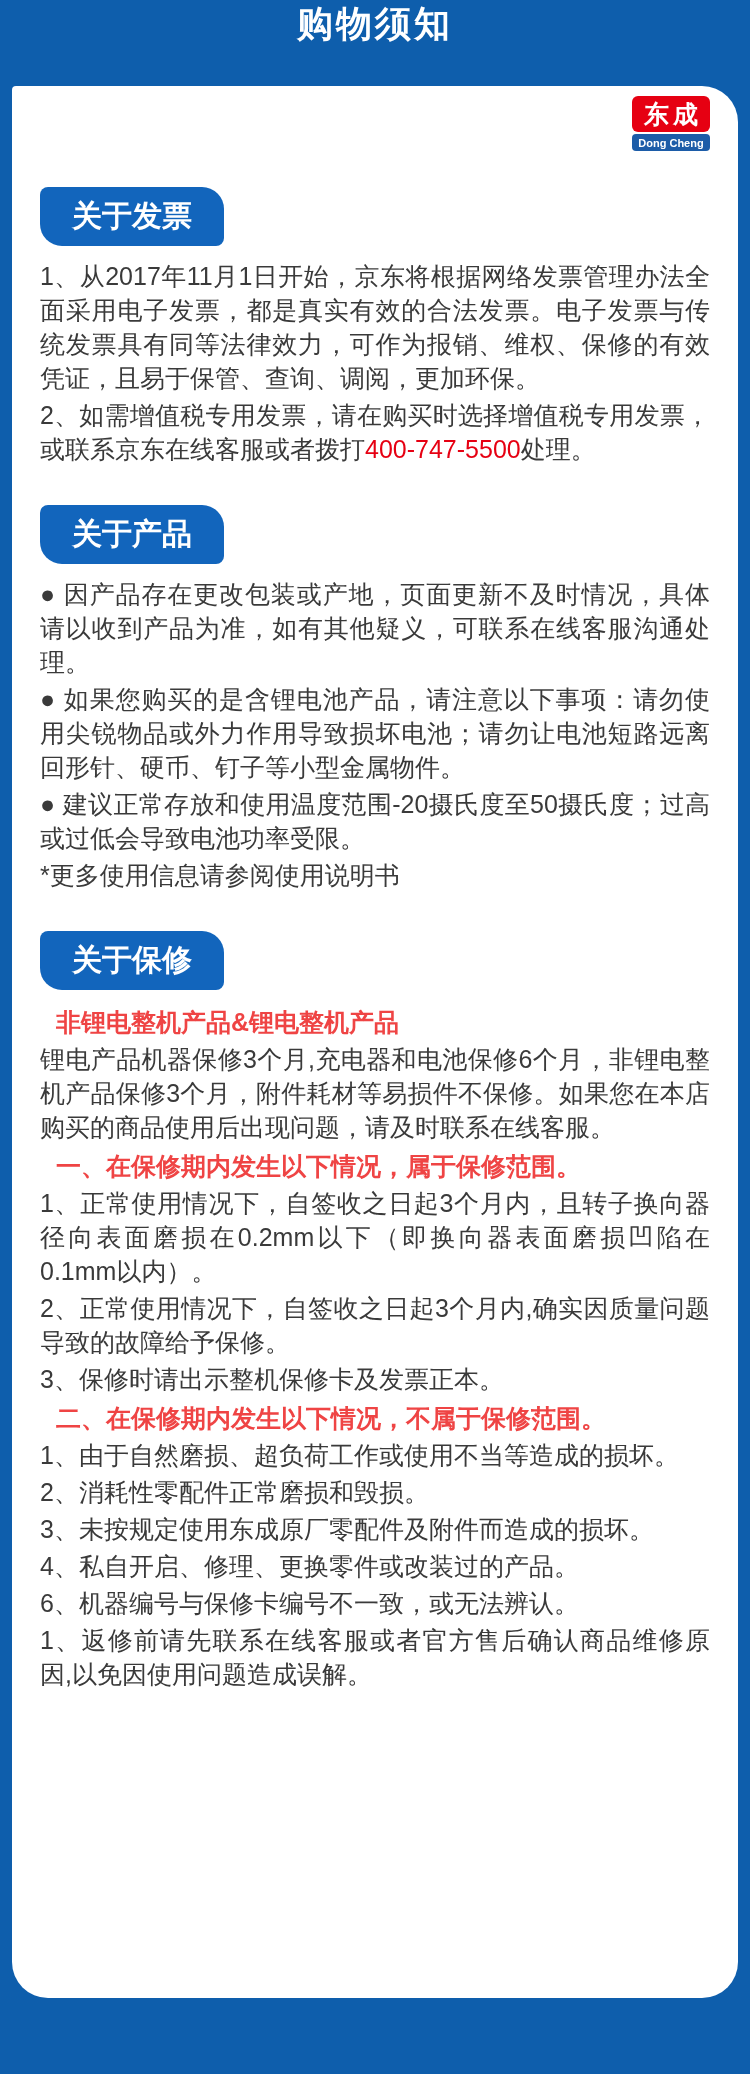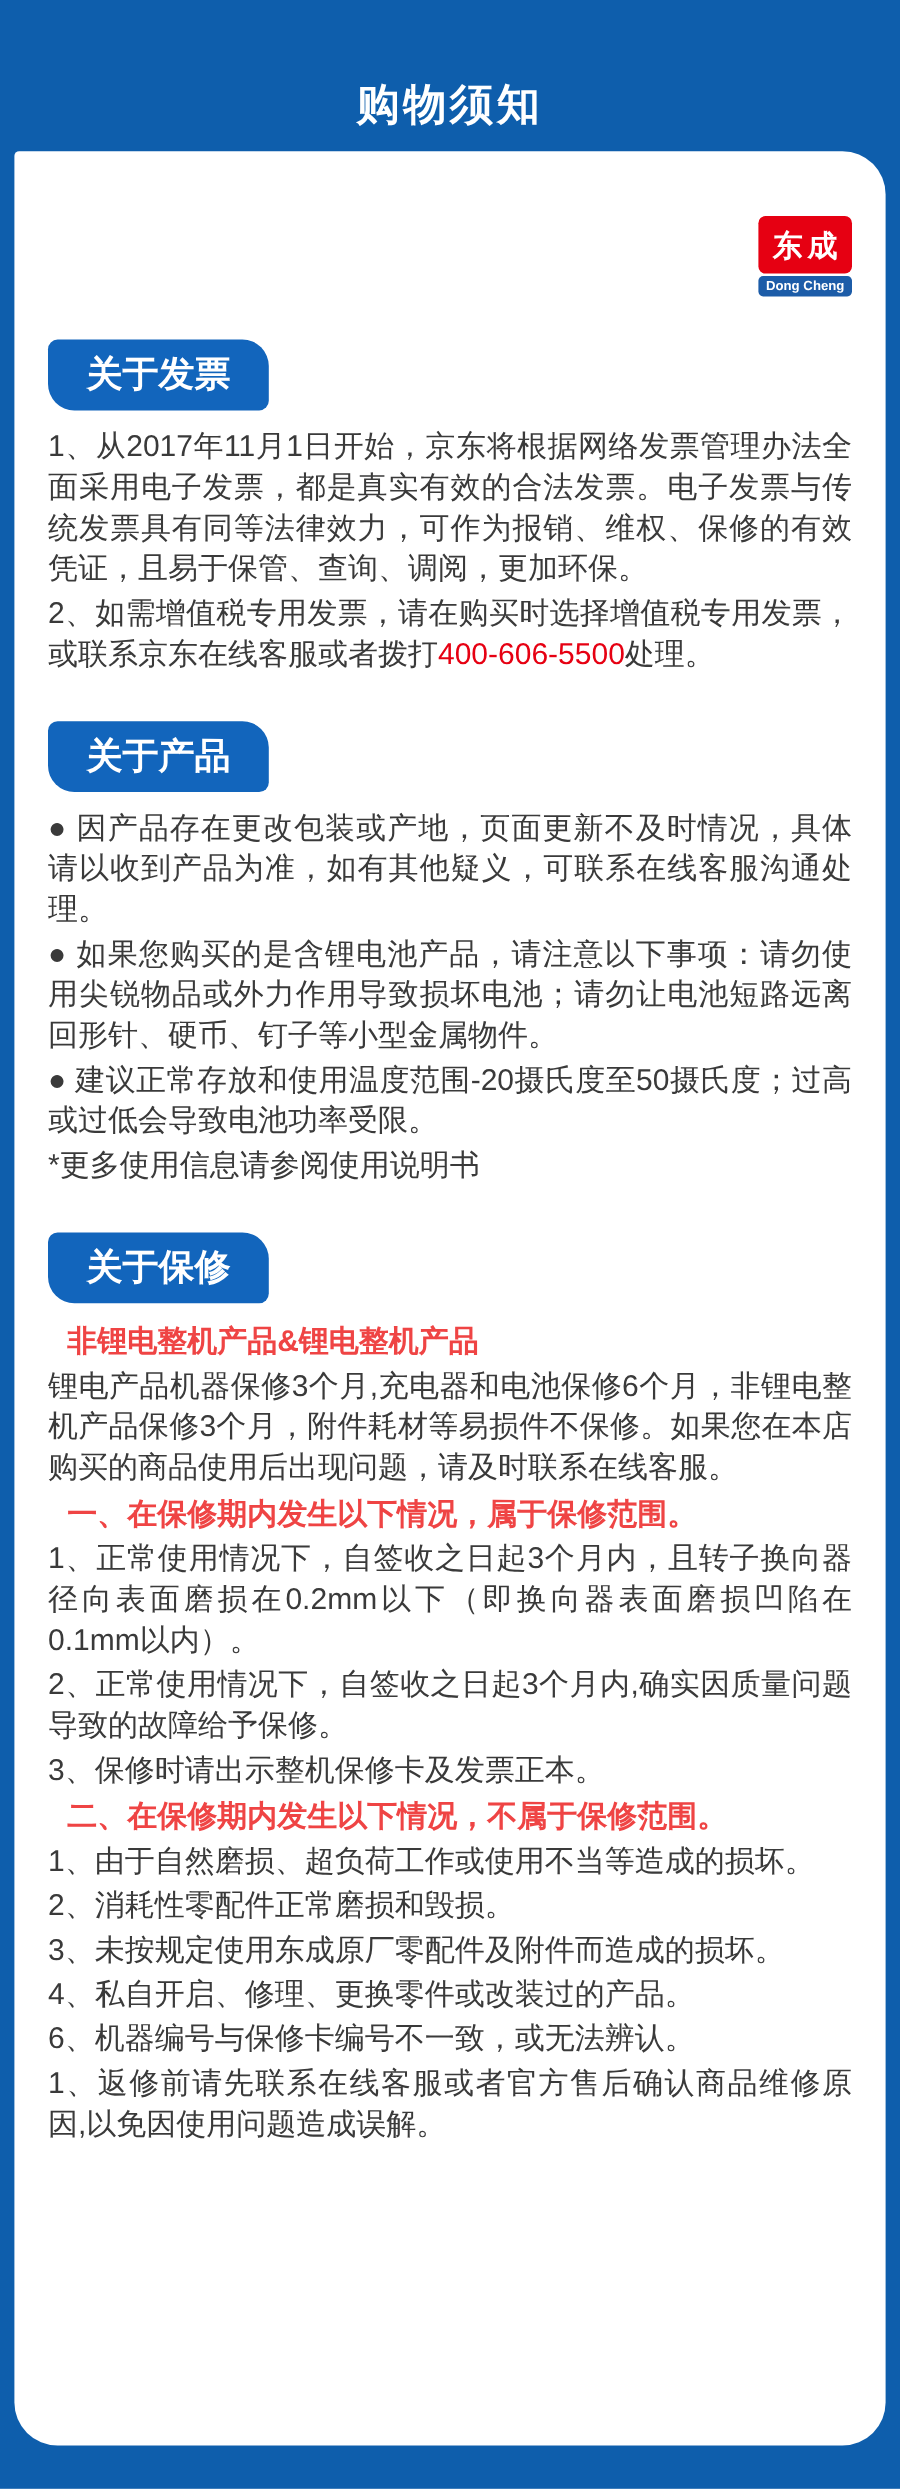--- a/index.html
+++ b/index.html
@@ -4,23 +4,23 @@
 <style>
   html, body { margin: 0; padding: 0; }
   body {
     width: 750px;
     height: 2074px;
     background: #0E5EAC;
     overflow: hidden;
     font-family: "Liberation Sans", "DejaVu Sans", sans-serif;
   }
   .header {
-    height: 126px;
+    height: 86px;
     display: flex;
-    align-items: flex-end;
+    align-items: flex-start;
     justify-content: center;
   }
   .page-title {
     color: #FFFFFF;
     font-size: 36px;
     font-weight: bold;
     letter-spacing: 3px;
     margin-bottom: 14px;
   }
   .card {
@@ -32,30 +32,29 @@
     min-height: 1912px;
   }
   .logo-row {
     display: flex;
     justify-content: flex-end;
   }
   .logo { width: 78px; }
   .logo-top {
     background: #E60012;
     border-radius: 6px;
-    height: 48px;
+    height: 36px;
     display: flex;
     align-items: center;
     justify-content: center;
     color: #FFFFFF;
     font-weight: bold;
     font-size: 25px;
     letter-spacing: 4px;
     padding-left: 4px;
-    margin-top: 44px;
   }
   .logo-bottom {
     background: #1C5CA8;
     border-radius: 4px;
     height: 17px;
     margin-top: 2px;
     display: flex;
     align-items: center;
     justify-content: center;
     color: #FFFFFF;
@@ -102,21 +101,21 @@
   <div class="logo-row">
     <div class="logo">
       <div class="logo-top">东成</div>
       <div class="logo-bottom">Dong Cheng</div>
     </div>
   </div>
 
   <div class="section">
     <div class="tab">关于发票</div>
     <p class="body"><span>1、从2017年11月1日开始，京东将根据网络发票管理办法全面采用电子发票，都是真实有效的合法发票。电子发票与传统发票具有同等法律效力，可作为报销、维权、保修的有效凭证，且易于保管、查询、调阅，更加环保。</span></p>
-    <p class="body"><span>2、如需增值税专用发票，请在购买时选择增值税专用发票，或联系京东在线客服或者拨打</span><span class="red-inline">400-606-5500</span><span>处理。</span></p>
+    <p class="body"><span>2、如需增值税专用发票，请在购买时选择增值税专用发票，或联系京东在线客服或者拨打</span><span class="red-inline">400-747-5500</span><span>处理。</span></p>
   </div>
 
   <div class="section">
     <div class="tab">关于产品</div>
     <p class="body"><span>● 因产品存在更改包装或产地，页面更新不及时情况，具体请以收到产品为准，如有其他疑义，可联系在线客服沟通处理。</span></p>
     <p class="body"><span>● 如果您购买的是含锂电池产品，请注意以下事项：请勿使用尖锐物品或外力作用导致损坏电池；请勿让电池短路远离回形针、硬币、钉子等小型金属物件。</span></p>
     <p class="body"><span>● 建议正常存放和使用温度范围-20摄氏度至50摄氏度；过高或过低会导致电池功率受限。</span></p>
     <p class="body"><span>*更多使用信息请参阅使用说明书</span></p>
   </div>
 

